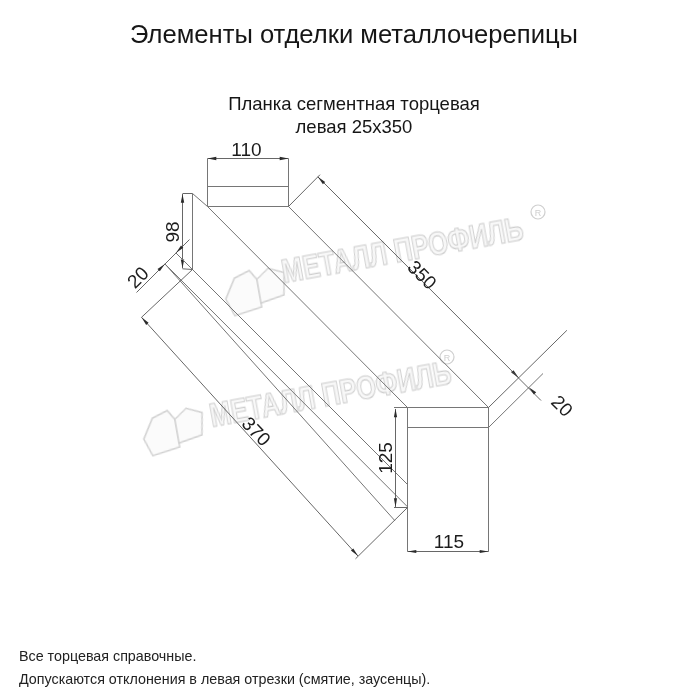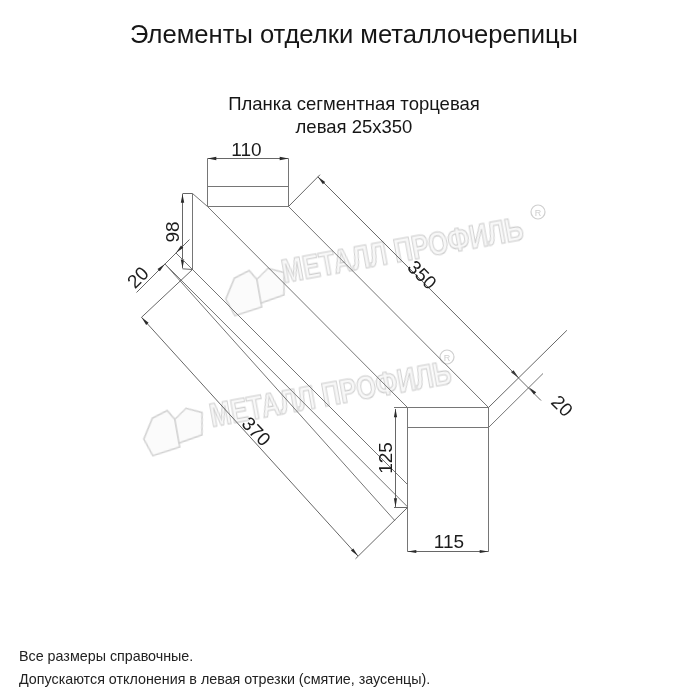--- a/index.html
+++ b/index.html
@@ -135,16 +135,16 @@
 <line x1="488.5" y1="407.5" x2="566.9" y2="330.3" stroke="#565656" stroke-width="0.9"></line>
 
 <line x1="488.5" y1="427.5" x2="543.0" y2="373.5" stroke="#767676" stroke-width="1.0"></line>
 
 <line x1="511.5" y1="371.0" x2="541.0" y2="400.5" stroke="#565656" stroke-width="0.9"></line>
 <polygon points="528.8,387.2 536.2,392.3 533.9,394.6" fill="#2b2b2b"></polygon>
 
 <text x="561" y="407" transform="rotate(45 561 407)" text-anchor="middle" dominant-baseline="middle" font-family="Liberation Sans, sans-serif" font-size="19" fill="#1c1c1c">20</text>
 </svg>
 
-<div class="note" style="top:648px;">Все размеры справочные.</div>
+<div class="note" style="top:648px;">Все торцевая справочные.</div>
 
 <div class="note" style="top:671px;">Допускаются отклонения в левая отрезки (смятие, заусенцы).</div>
 </div>
 
 </body></html>

